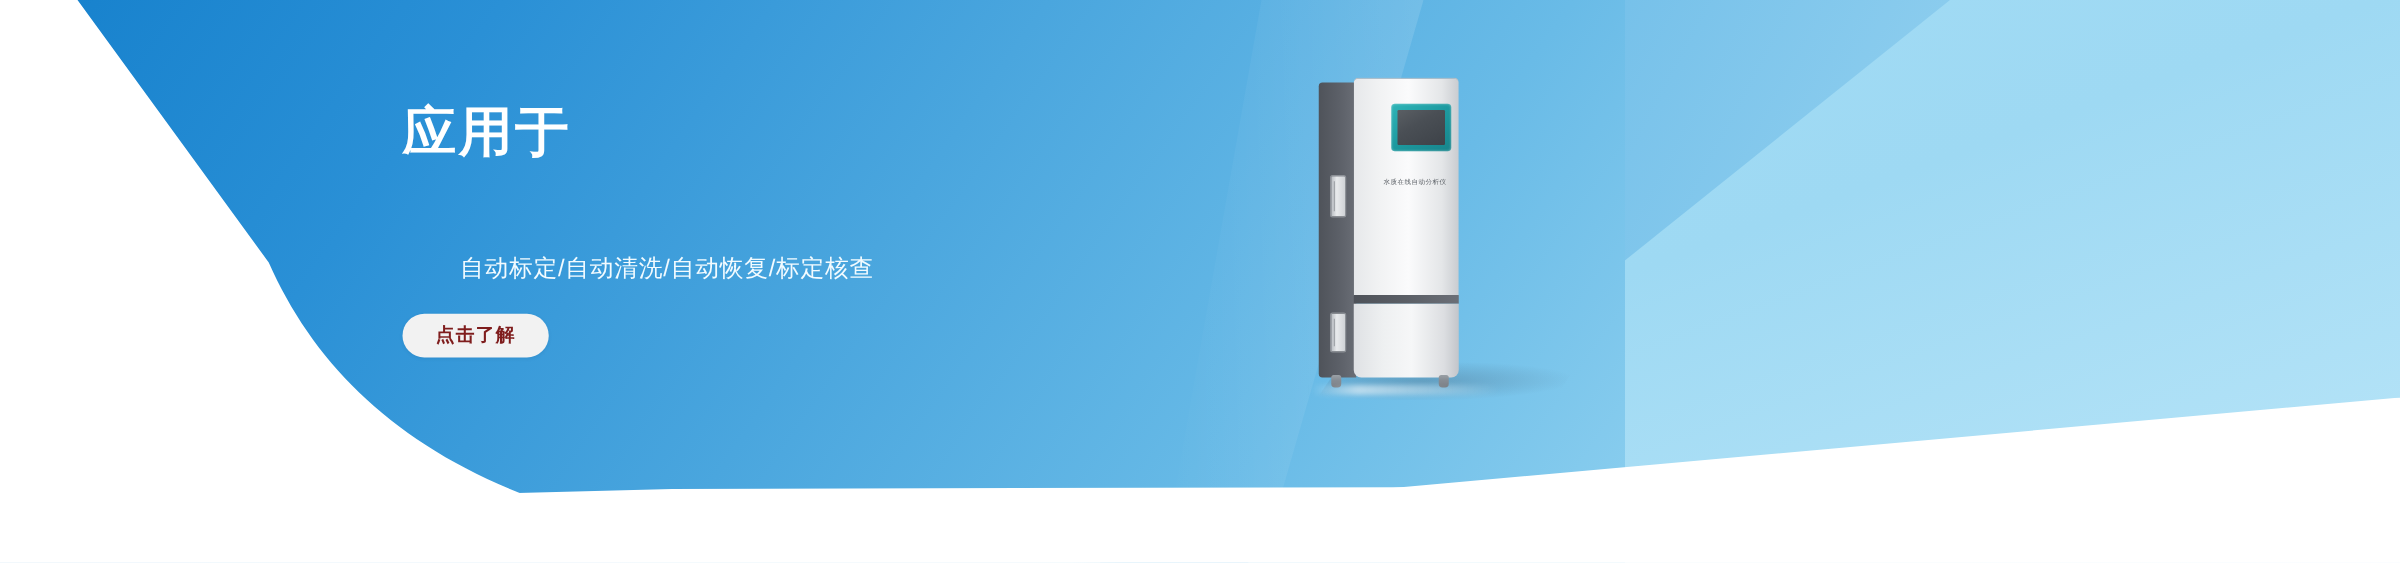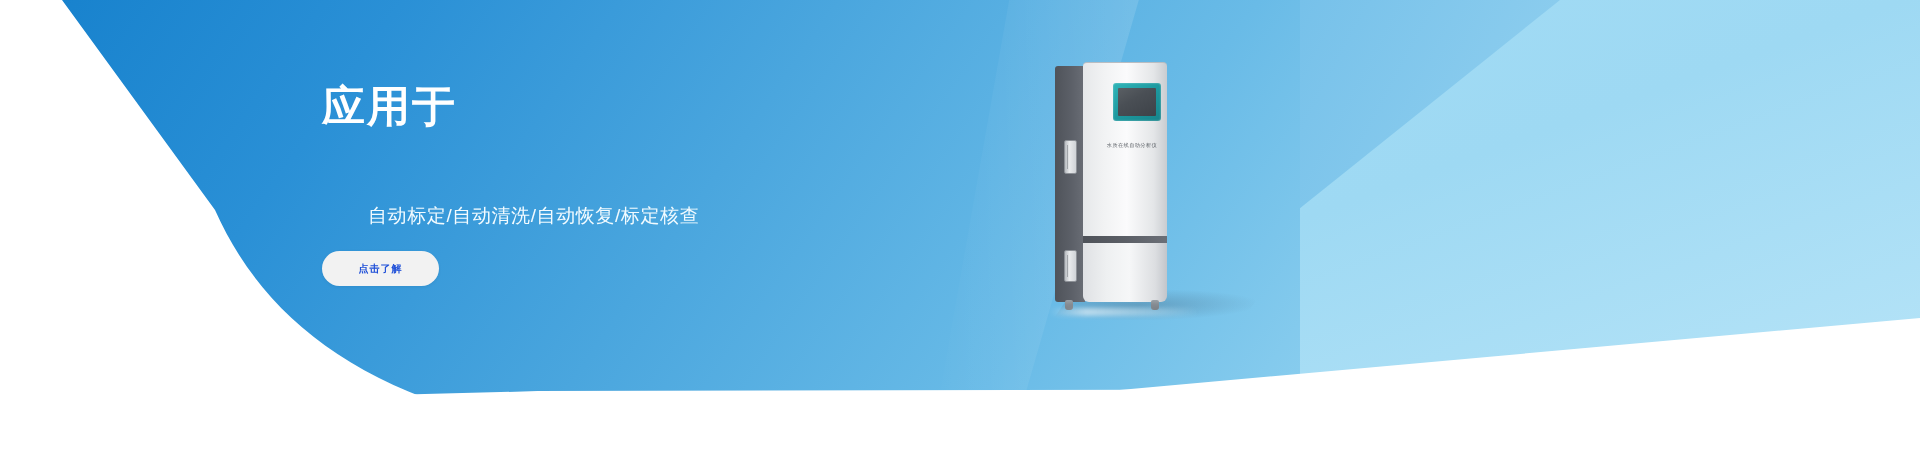--- a/index.html
+++ b/index.html
@@ -143,23 +143,23 @@
 
   .cta-button {
     position: absolute;
     top: 251px;
     left: 0;
     width: 117px;
     height: 35px;
     border: none;
     border-radius: 18px;
     background: #f2f2f2;
-    color: #1d4ed8;
+    color: #7f1d1d;
     font-family: "Liberation Sans", "DejaVu Sans", sans-serif;
-    font-size: 10px;
+    font-size: 15px;
     font-weight: 700;
     letter-spacing: 1px;
     cursor: pointer;
     box-shadow: 0 1px 3px rgba(0, 60, 110, 0.10);
     display: flex;
     align-items: center;
     justify-content: center;
     padding: 0;
   }
 

